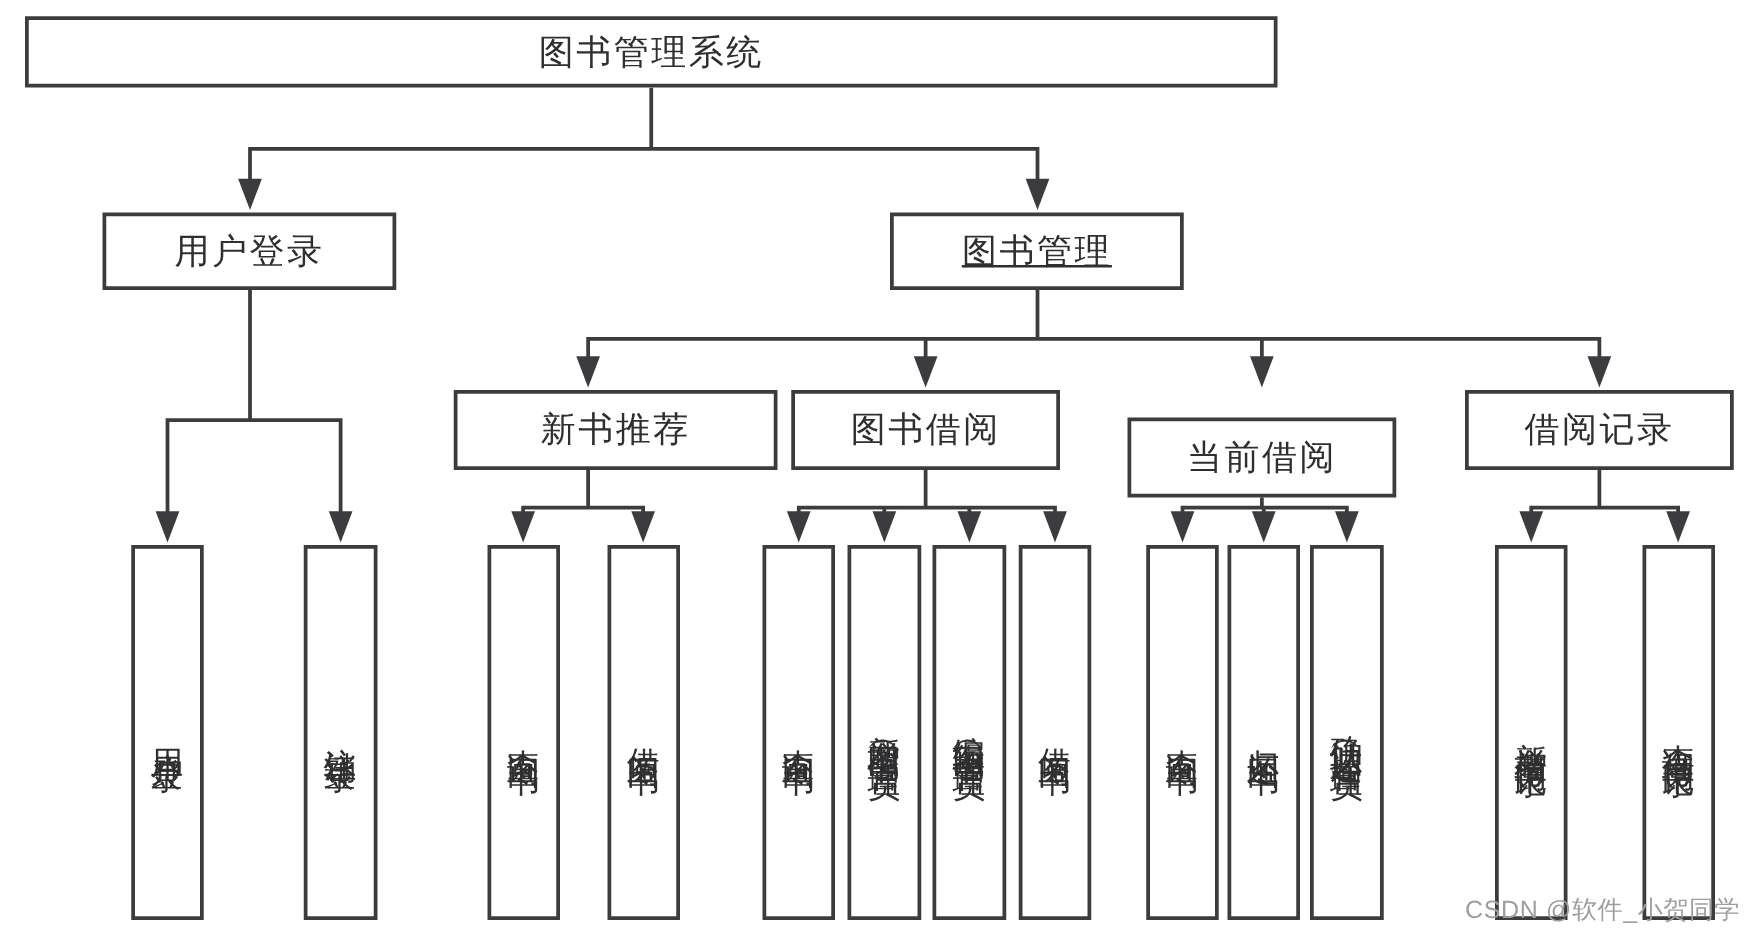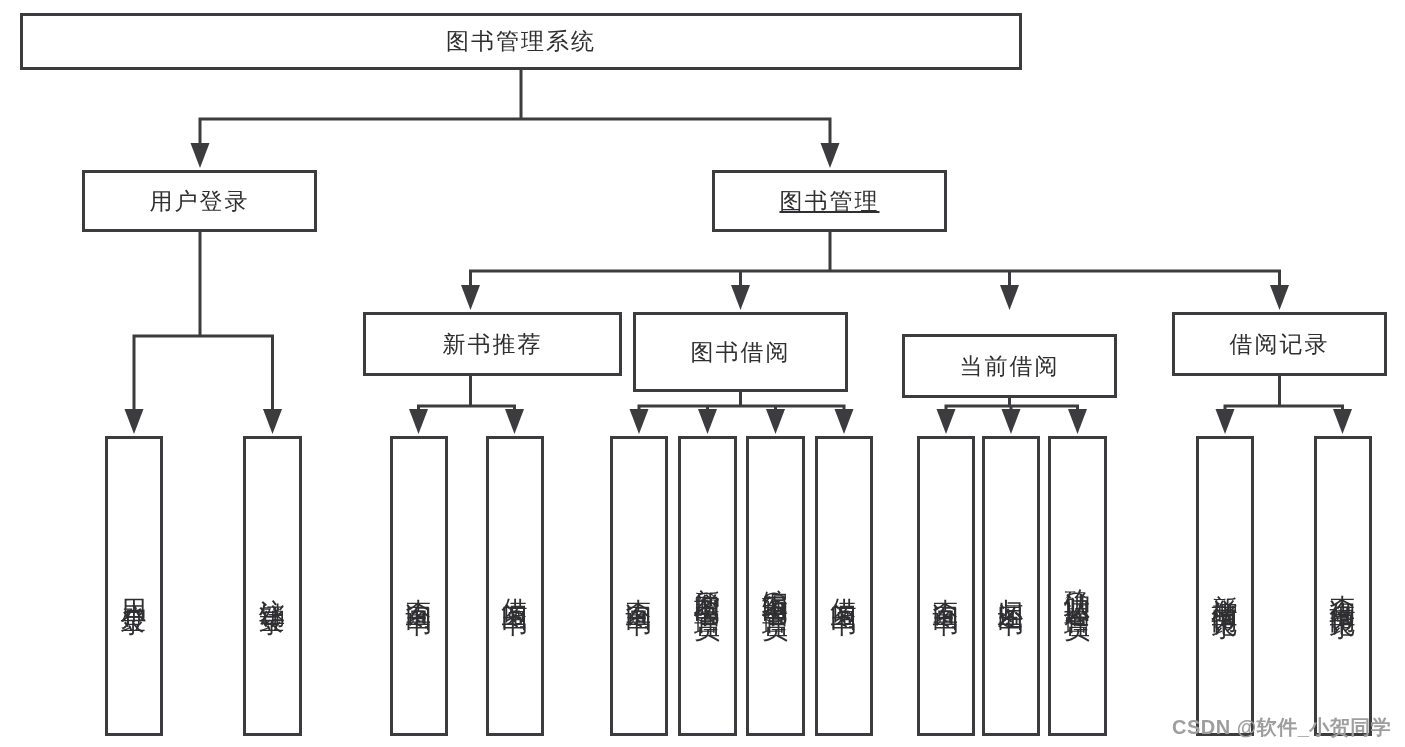--- a/index.html
+++ b/index.html
@@ -28,41 +28,40 @@
   .node{
     position:absolute;
     box-sizing:border-box;
     border:3px solid var(--line);
     background:var(--bg);
     color:var(--text);
     display:flex;align-items:center;justify-content:center;
     z-index:2;
   }
   .node .h-label{
-    font-size:23px;
+    font-size:28px;
     letter-spacing:2px;
     white-space:nowrap;
   }
   .node.leaf .v-label{
     writing-mode:vertical-rl;
     text-orientation:mixed;
     font-size:26px;
     letter-spacing:4px;
     line-height:1;
     white-space:nowrap;
   }
   .watermark{
     position:absolute;
     left:1172px;top:714px;
     font-size:20px;
     color:#9e9e9e;
     white-space:nowrap;
     z-index:5;
     letter-spacing:0.5px;
-    font-weight:bold;
   }
 </style>
 </head>
 <body>
 
 <div class="stage">
 
   <svg class="connectors" viewBox="0 0 1405 747">
     <g>
       <path d="M521 70 V120.5 M198.5 119 H831.5 M200 119 V150 M830 119 V150"></path>
@@ -119,21 +118,21 @@
   <div class="node" style="left:82px;top:170px;width:235px;height:62px;">
     <span class="h-label">用户登录</span>
   </div>
   <div class="node" style="left:712px;top:170px;width:235px;height:62px;text-decoration:underline;">
     <span class="h-label">图书管理</span>
   </div>
 
   <div class="node" style="left:363px;top:312px;width:259px;height:64px;">
     <span class="h-label">新书推荐</span>
   </div>
-  <div class="node" style="left:633px;top:312px;width:215px;height:80px;">
+  <div class="node" style="left:633px;top:312px;width:215px;height:64px;">
     <span class="h-label">图书借阅</span>
   </div>
   <div class="node" style="left:902px;top:312px;width:215px;height:64px;margin-top:22px;">
     <span class="h-label">当前借阅</span>
   </div>
   <div class="node" style="left:1172px;top:312px;width:215px;height:64px;">
     <span class="h-label">借阅记录</span>
   </div>
 
   <div class="node leaf" style="left:105px;top:436px;width:58px;height:300px;">

